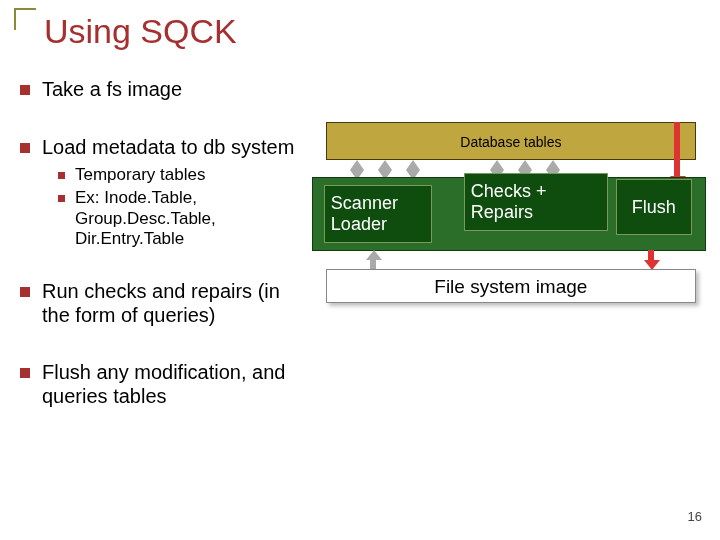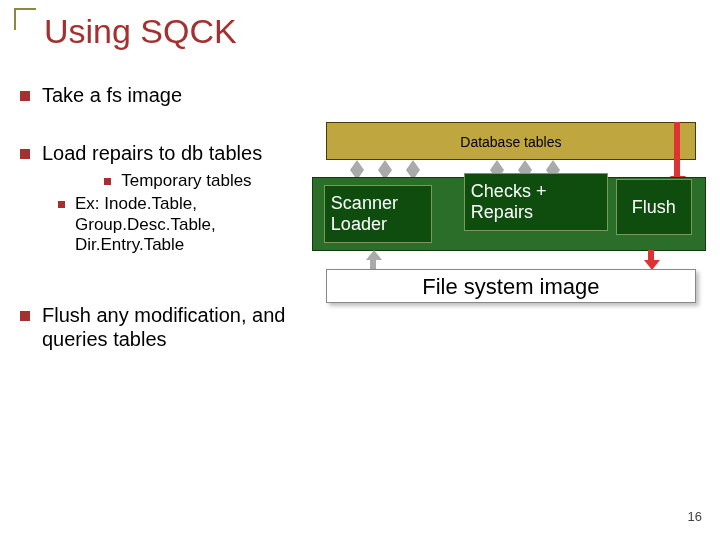--- a/index.html
+++ b/index.html
@@ -43,40 +43,39 @@
   .right {
     width: 400px;
     position: relative;
   }
   .bullet-row {
     display: flex;
     align-items: flex-start;
     margin-top: 10px;
     margin-bottom: 6px;
   }
-  .bullet-row.first { margin-top: 12px; }
+  .bullet-row.first { margin-top: 6px; }
   .bullet-sq {
     width: 10px;
     height: 10px;
     background: #a62f2f;
     margin-top: 7px;
     margin-right: 12px;
     flex-shrink: 0;
   }
   .bullet-text {
     font-size: 20px;
     line-height: 1.18;
     color: #000;
   }
   .sub-row {
     display: flex;
     align-items: flex-start;
     margin-left: 38px;
     margin-bottom: 2px;
-    justify-content: center;
   }
   .sub-sq {
     width: 7px;
     height: 7px;
     background: #a62f2f;
     margin-top: 7px;
     margin-right: 10px;
     flex-shrink: 0;
   }
   .sub-text {
@@ -129,21 +128,21 @@
     position: absolute;
     top: 197px;
     left: 20px;
     width: 370px;
     height: 34px;
     background: #fff;
     border: 1px solid #888;
     box-shadow: 3px 3px 4px rgba(0,0,0,0.25);
     text-align: center;
     line-height: 34px;
-    font-size: 22px;
+    font-size: 19px;
     color: #000;
   }
   
   .arrow-ud {
     position: absolute;
     width: 14px;
     height: 20px;
   }
   .arrow-ud::before, .arrow-ud::after {
     content: "";
@@ -207,33 +206,37 @@
 
     <div class="bullet-row first">
       <div class="bullet-sq"></div>
       <div class="bullet-text">Take a fs image</div>
     </div>
 
     <div class="gap"></div>
 
     <div class="bullet-row">
       <div class="bullet-sq"></div>
-      <div class="bullet-text">Load repairs to db tables</div>
+      <div class="bullet-text">Load metadata to db system</div>
     </div>
     <div class="sub-row">
       <div class="sub-sq"></div>
       <div class="sub-text">Temporary tables</div>
     </div>
     <div class="sub-row">
       <div class="sub-sq"></div>
       <div class="sub-text">Ex: Inode.Table, Group.Desc.Table, Dir.Entry.Table</div>
     </div>
 
     <div class="gap"></div>
 
+    <div class="bullet-row">
+      <div class="bullet-sq"></div>
+      <div class="bullet-text">Run checks and repairs (in the form of queries)</div>
+    </div>
 
     <div class="gap"></div>
 
     <div class="bullet-row">
       <div class="bullet-sq"></div>
       <div class="bullet-text">Flush any modification, and queries tables</div>
     </div>
   </div>
 
   <div class="right">

